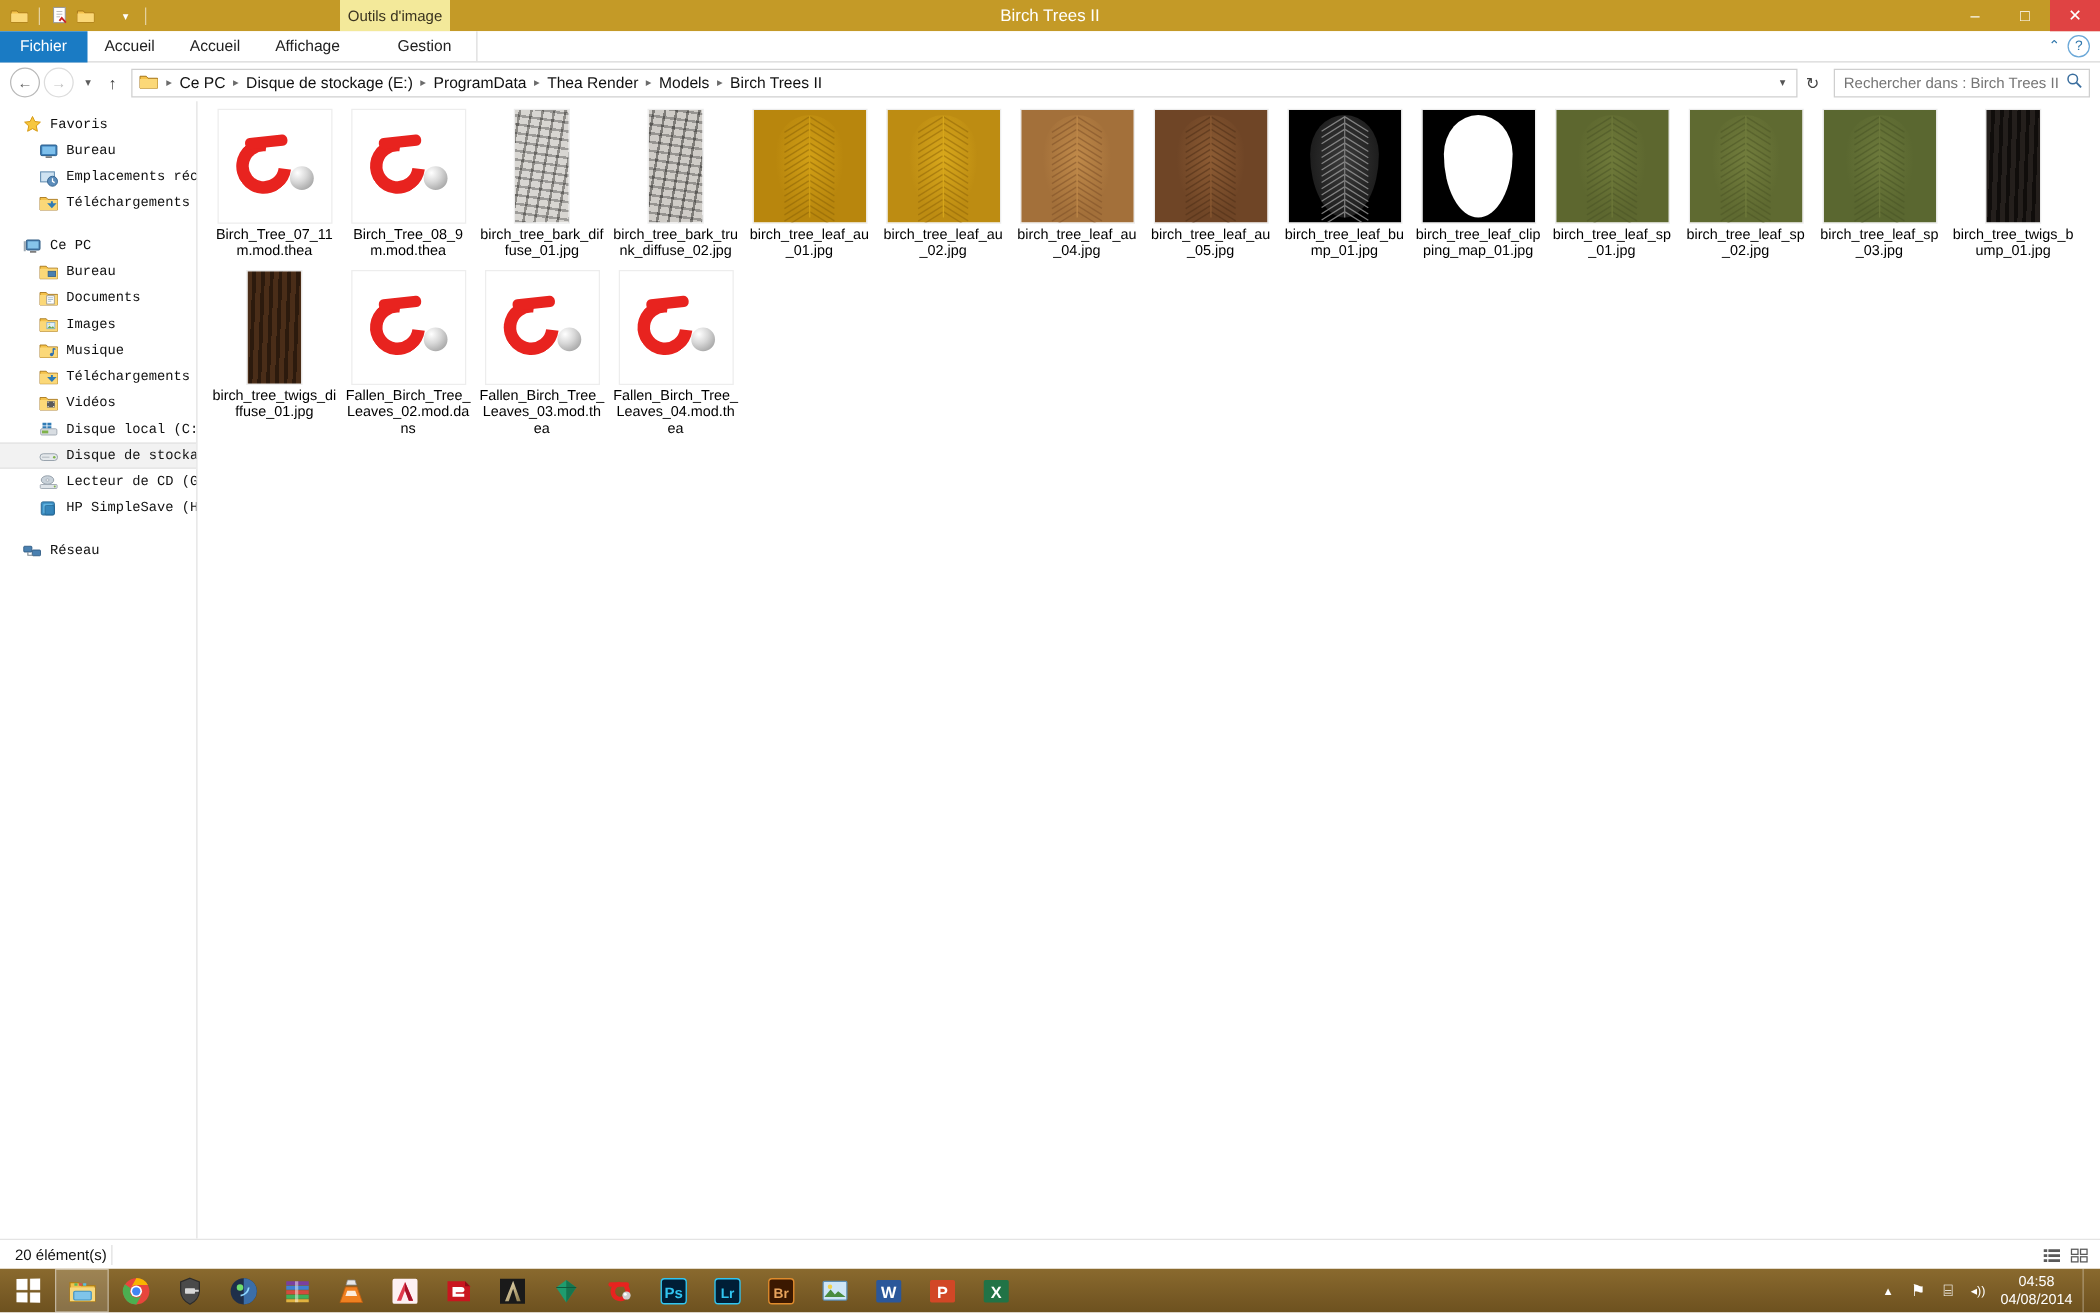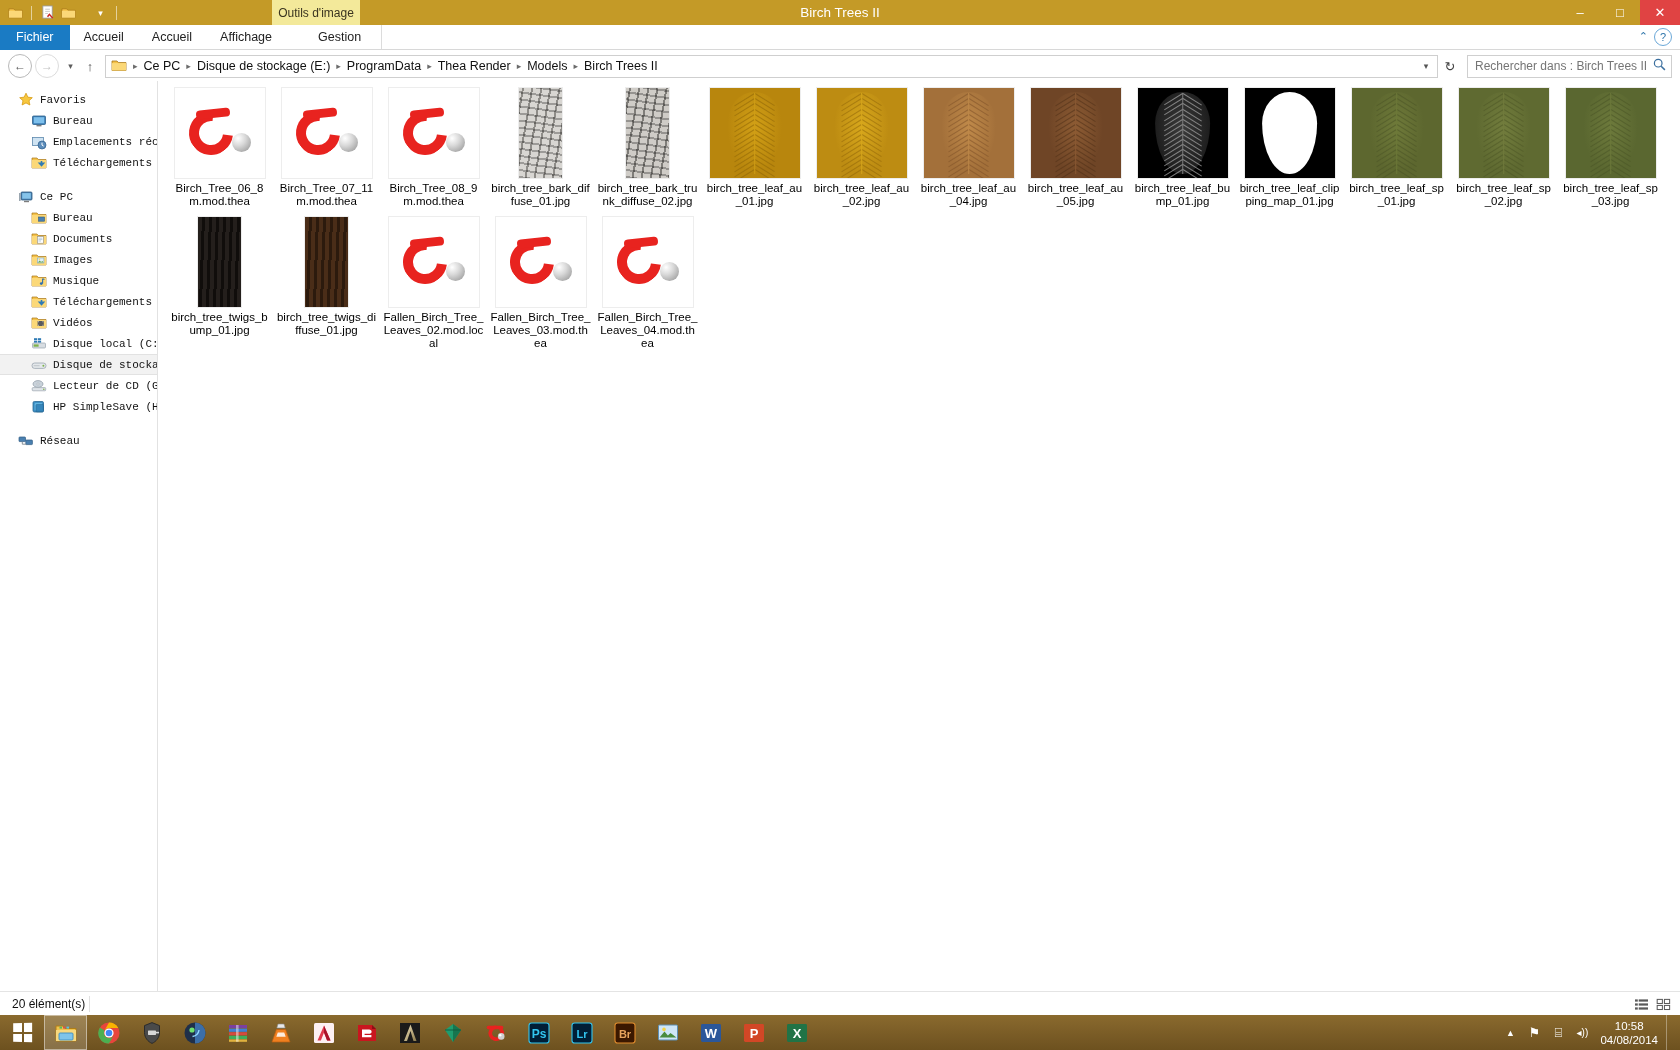--- a/index.html
+++ b/index.html
@@ -437,32 +437,20 @@
               <rect x="7.8" y="7" width="6.6" height="4.6" rx=".7" fill="#4a80b0" stroke="#2e5a82" stroke-width=".7"></rect>
               <path d="M4.3 8.8v2.4h4" stroke="#7a8790" stroke-width=".9" fill="none"></path>
             </svg>
         </span>
         <span>Réseau</span>
       </div>
     </div>
 
     <div class="filepane">
       <div class="grid" id="grid">
-          <div class="tile">
-            <div class="thumbwrap">
-              <div class="thumb">
-                <div class="thea">
-                  <div class="c"></div>
-                  <div class="bar"></div>
-                  <div class="ball"></div>
-                </div>
-              </div>
-            </div>
-            <div class="tile-label">Birch_Tree_06_8m.mod.thea</div>
-          </div>
           <div class="tile">
             <div class="thumbwrap">
               <div class="thumb">
                 <div class="thea">
                   <div class="c"></div>
                   <div class="bar"></div>
                   <div class="ball"></div>
                 </div>
               </div>
             </div>
@@ -885,21 +873,21 @@
           <div class="tile">
             <div class="thumbwrap">
               <div class="thumb">
                 <div class="thea">
                   <div class="c"></div>
                   <div class="bar"></div>
                   <div class="ball"></div>
                 </div>
               </div>
             </div>
-            <div class="tile-label">Fallen_Birch_Tree_Leaves_02.mod.local</div>
+            <div class="tile-label">Fallen_Birch_Tree_Leaves_02.mod.dans</div>
           </div>
           <div class="tile">
             <div class="thumbwrap">
               <div class="thumb">
                 <div class="thea">
                   <div class="c"></div>
                   <div class="bar"></div>
                   <div class="ball"></div>
                 </div>
               </div>
@@ -1099,19 +1087,19 @@
             <text x="12" y="17" font-family="Liberation Sans, sans-serif" font-size="13" font-weight="bold" fill="#fff" text-anchor="middle">X</text>
           </svg>
         </div>
       </div>
     <div class="tray">
       <span class="tray-ico" style="font-size:9px;">▲</span>
       <span class="tray-ico">⚑</span>
       <span class="tray-ico">⌸</span>
       <span class="tray-ico" style="font-size:10px;">◂))</span>
       <div class="clock">
-        <div>10:58</div>
+        <div>04:58</div>
         <div>04/08/2014</div>
       </div>
       <div class="showdesk"></div>
     </div>
   </div>
 </div>
 
 </body></html>

